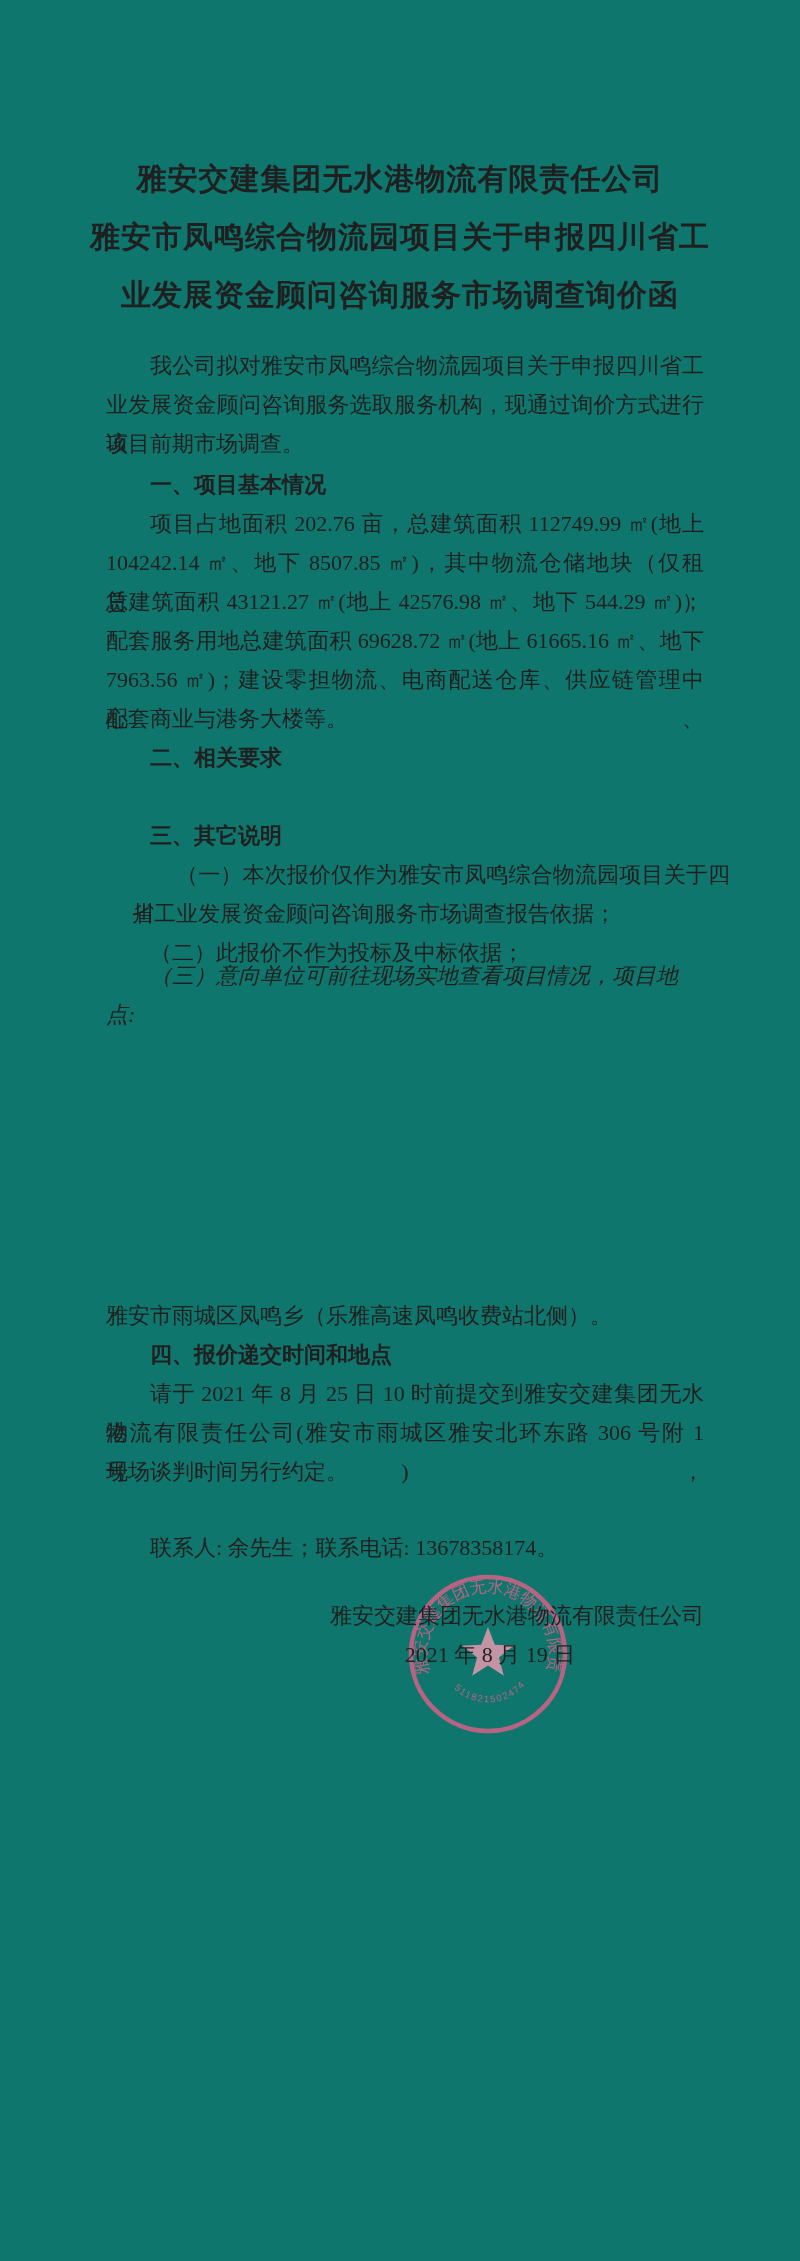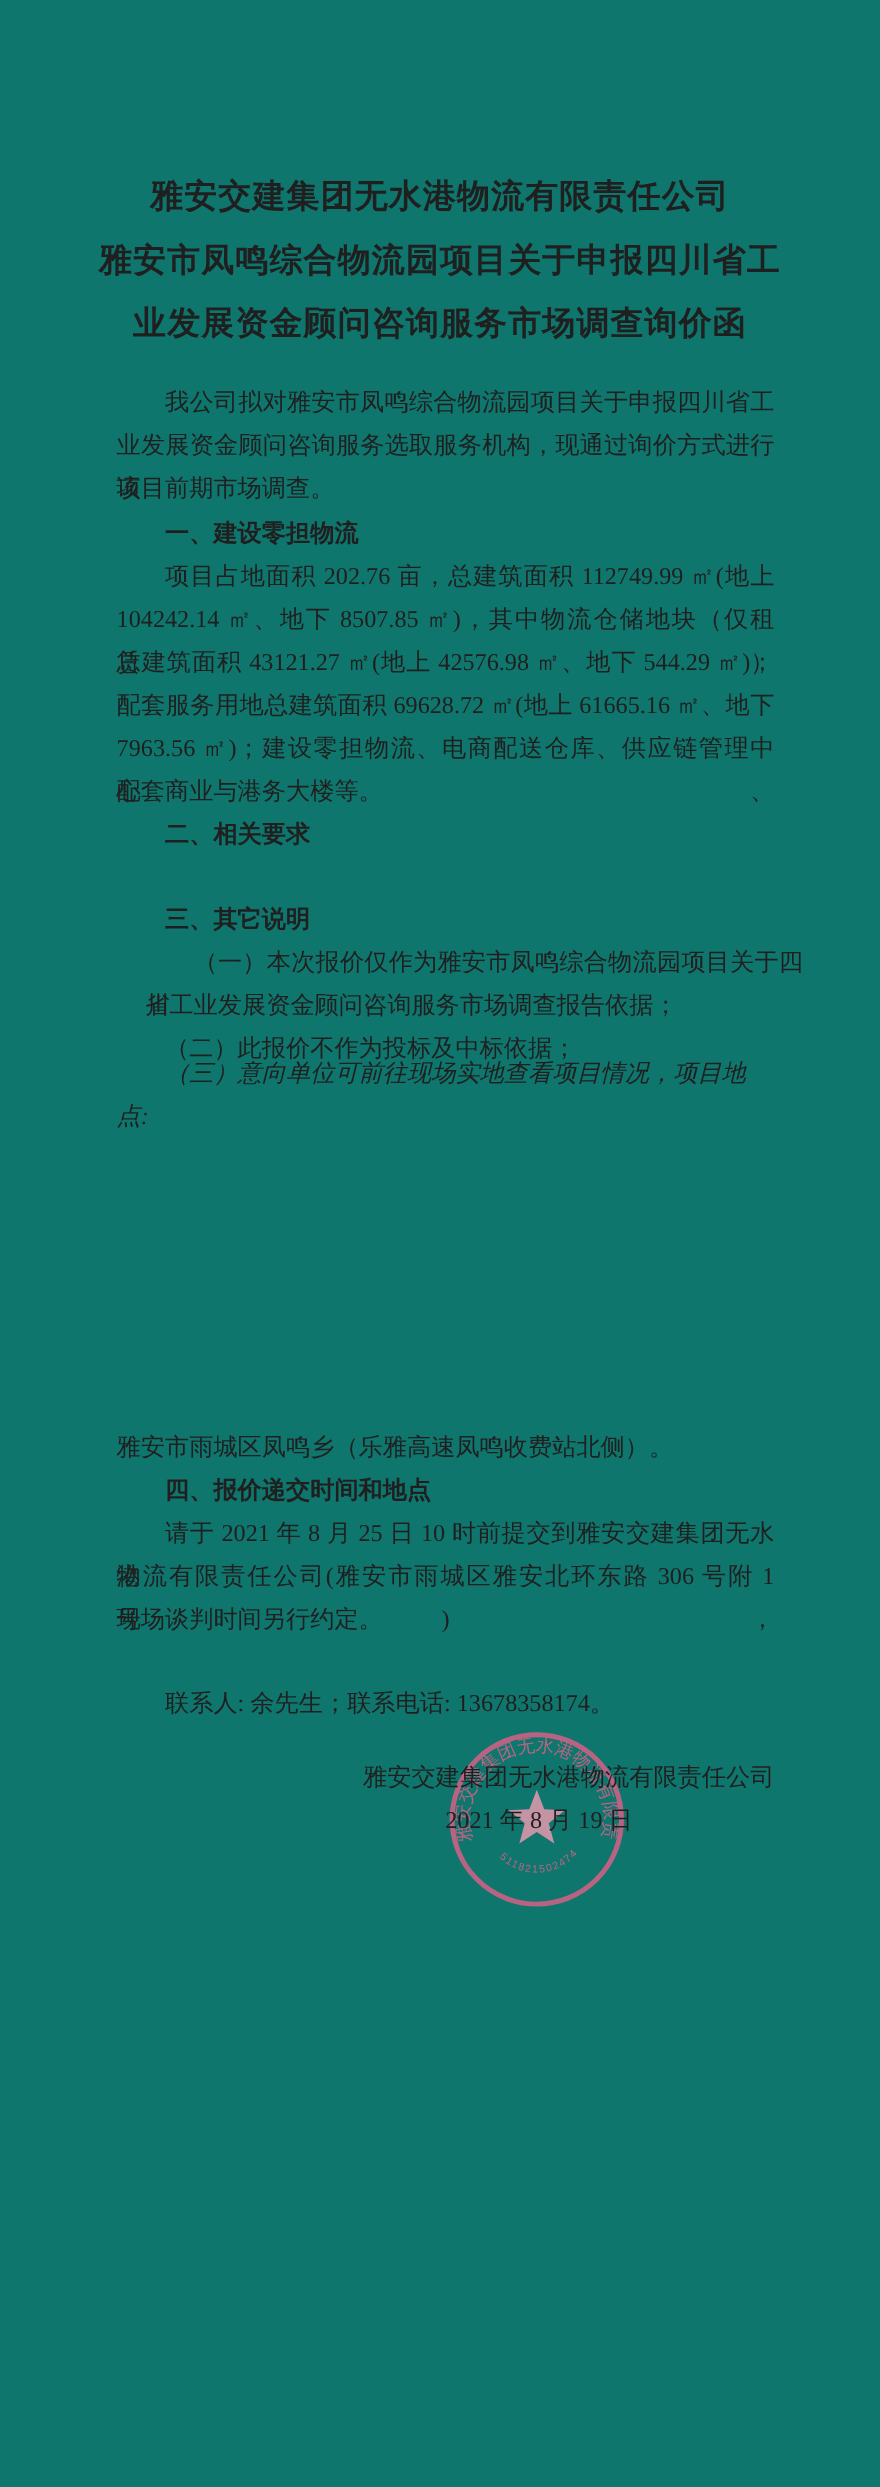--- a/index.html
+++ b/index.html
@@ -44,21 +44,21 @@
     <div>业发展资金顾问咨询服务市场调查询价函</div>
   </div>
 
   <div id="blk-intro" class="blk">
     <div class="line j ind">我公司拟对雅安市凤鸣综合物流园项目关于申报四川省工</div>
     <div class="line j">业发展资金顾问咨询服务选取服务机构，现通过询价方式进行该</div>
     <div class="line">项目前期市场调查。</div>
   </div>
 
   <div id="blk-h1" class="blk h">
-    <div class="line ind">一、建设零担物流</div>
+    <div class="line ind">一、项目基本情况</div>
   </div>
 
   <div id="blk-p2" class="blk">
     <div class="line j ind">项目占地面积 202.76 亩，总建筑面积 112749.99 ㎡(地上</div>
     <div class="line j">104242.14 ㎡、地下 8507.85 ㎡)，其中物流仓储地块（仅租赁）</div>
     <div class="line j">总建筑面积 43121.27 ㎡(地上 42576.98 ㎡、地下 544.29 ㎡)；</div>
     <div class="line j">配套服务用地总建筑面积 69628.72 ㎡(地上 61665.16 ㎡、地下</div>
     <div class="line j">7963.56 ㎡)；建设零担物流、电商配送仓库、供应链管理中心、</div>
     <div class="line">配套商业与港务大楼等。</div>
   </div>

